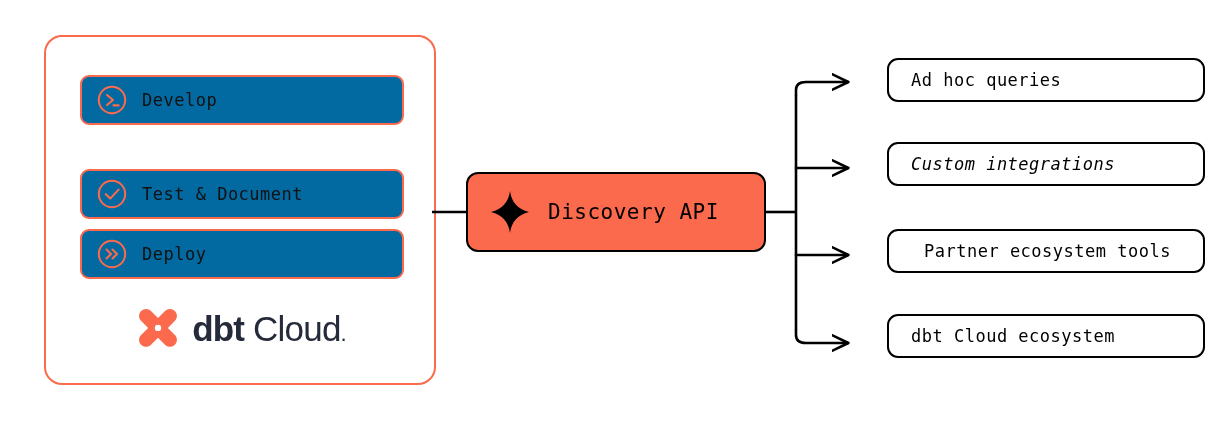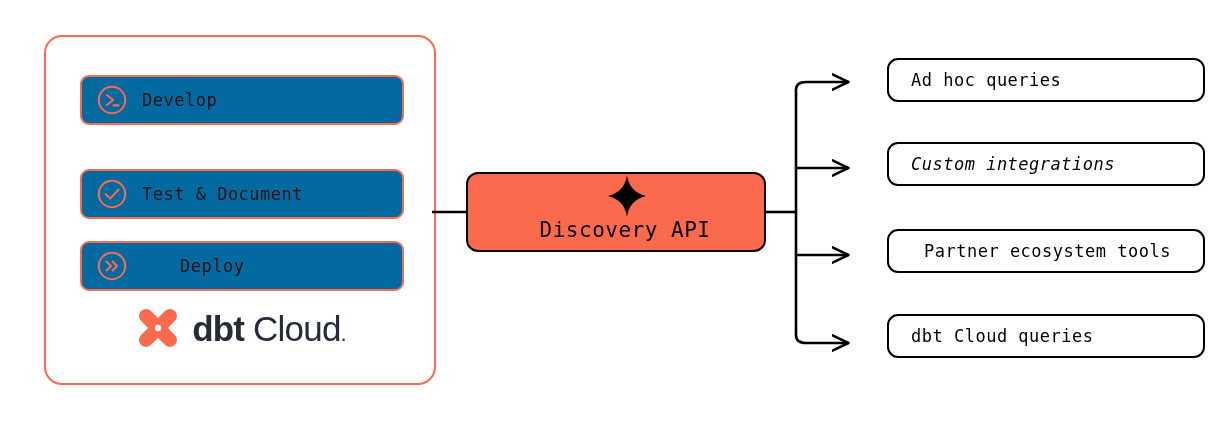--- a/index.html
+++ b/index.html
@@ -37,21 +37,21 @@
     height: 50px;
     border: 2.5px solid #FB6A4C;
     border-radius: 9px;
     box-sizing: border-box;
     display: flex;
     align-items: center;
     background: #0369a1;
   }
   .stage-box.s0 { top: 38px; }
   .stage-box.s1 { top: 132px; }
-  .stage-box.s2 { top: 204px; gap: 38px; }
+  .stage-box.s2 { top: 192px; }
 
   .stage-icon {
     width: 32px;
     height: 32px;
     margin-left: 14px;
     flex: 0 0 auto;
     display: block;
   }
   .stage-label {
     margin-left: 14px;
@@ -92,21 +92,20 @@
     left: 466px;
     top: 172px;
     width: 300px;
     height: 80px;
     background: #FB6A4C;
     border: 2.5px solid #000000;
     border-radius: 12px;
     box-sizing: border-box;
     display: flex;
     align-items: center;
-    flex-direction: column;
   }
   .api-sparkle { width: 40px; height: 44px; margin-left: 22px; flex: 0 0 auto; display: block; }
   .api-label {
     margin-left: 18px;
     font-size: 21px;
     color: #000000;
     letter-spacing: 0.5px;
     white-space: nowrap;
   }
 
@@ -198,21 +197,21 @@
   <div class="consumer-box c0">
     <span class="consumer-label">Ad hoc queries</span>
   </div>
   <div class="consumer-box c1">
     <span class="consumer-label">Custom integrations</span>
   </div>
   <div class="consumer-box c2">
     <span class="consumer-label">Partner ecosystem tools</span>
   </div>
   <div class="consumer-box c3">
-    <span class="consumer-label">dbt Cloud queries</span>
+    <span class="consumer-label">dbt Cloud ecosystem</span>
   </div>
 
   <svg class="connectors" viewBox="0 0 1232 426">
     <defs>
       <marker id="arrowhead" viewBox="0 0 10 10" refX="9" refY="5" markerWidth="7" markerHeight="7" orient="auto-start-reverse">
         <path d="M 0 0.6 L 9.2 5 L 0 9.4" fill="none" stroke="#000000" stroke-width="1.4" stroke-linecap="round" stroke-linejoin="round"></path>
       </marker>
     </defs>
 
     <line x1="432" y1="212" x2="468" y2="212" stroke="#000000" stroke-width="2.6"></line>

